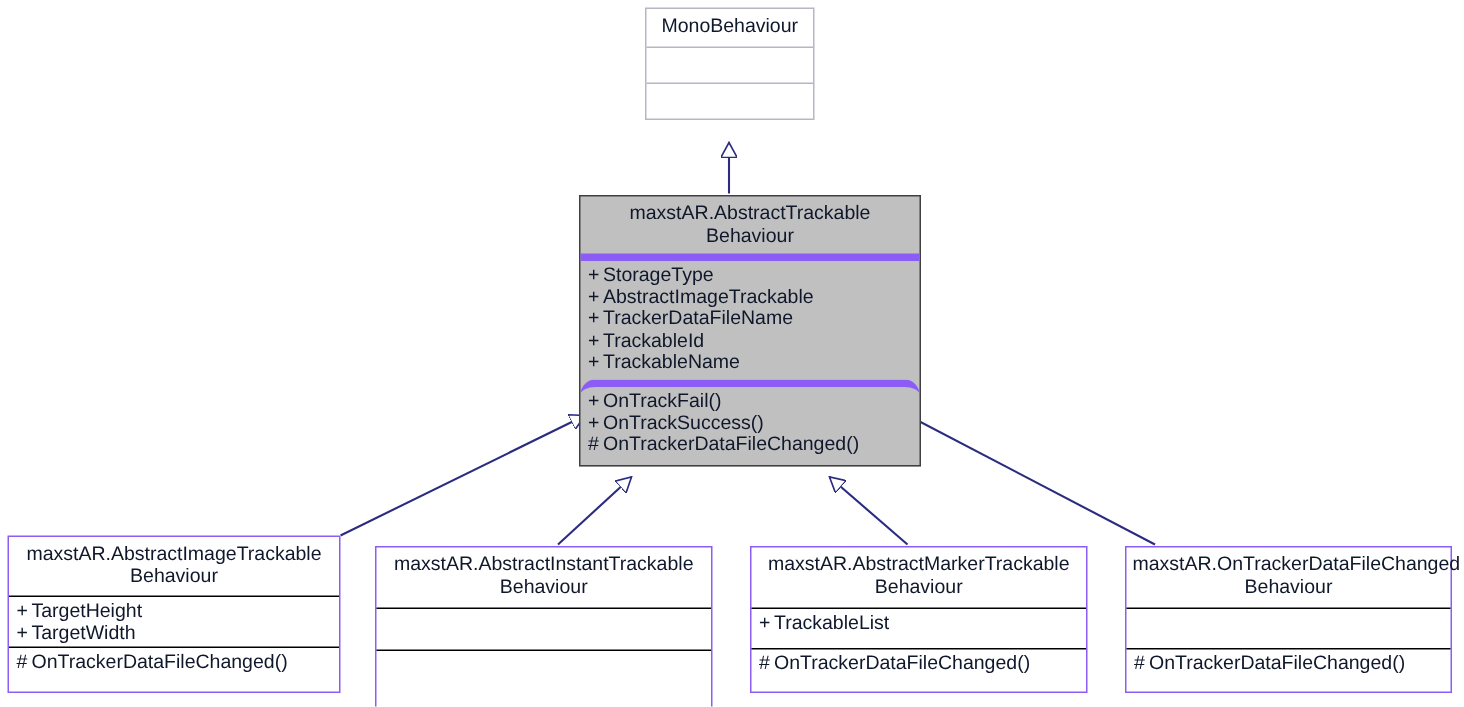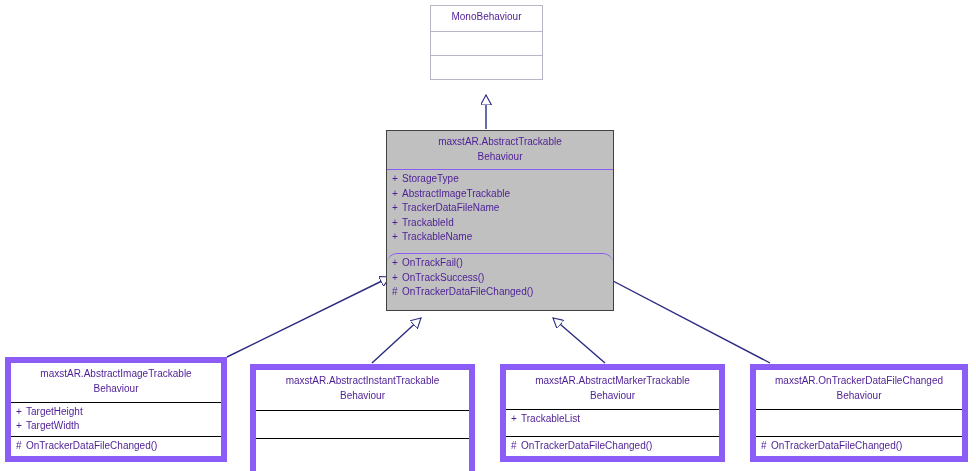--- a/index.html
+++ b/index.html
@@ -18,46 +18,46 @@
     position:absolute;
     box-sizing:border-box;
     background:#ffffff;
     display:flex;
     flex-direction:column;
   }
   .uml-class.plain{
     border:1px solid #b6b6c4;
   }
   .uml-class.solid{
-    border:6px solid #8b5cf6;
+    border:1px solid #8b5cf6;
   }
   .uml-class.highlight{
     border:1px solid #404040;
     background:#c0c0c0;
   }
 
   .compartment{
     box-sizing:border-box;
     padding:2px 5px 3px 5px;
-    font-size:10px;
+    font-size:13px;
     line-height:14.5px;
-    color:#4c1d95;
+    color:#0f172a;
     white-space:nowrap;
   }
   .compartment.title{
     text-align:center;
     padding:4px 4px 4px 4px;
   }
   .compartment.members{
     text-align:left;
   }
 
   .uml-class.plain .compartment + .compartment{border-top:1px solid #b6b6c4;}
   .uml-class.solid .compartment + .compartment{border-top:1px solid #000000;}
-  .uml-class.highlight .compartment + .compartment{border-top:1px solid #8b5cf6;}
+  .uml-class.highlight .compartment + .compartment{border-top:5px solid #8b5cf6;}
 
   .member{display:block;}
   .member .vis{display:inline-block;width:10px;}
 
   
   #cls-mono      {left:430px;  top:5px;   width:113px; height:75px;}
   #cls-mono .c1  {height:25px;}
   #cls-mono .c2  {height:24px;}
   #cls-mono .c3  {flex:1;}
 

